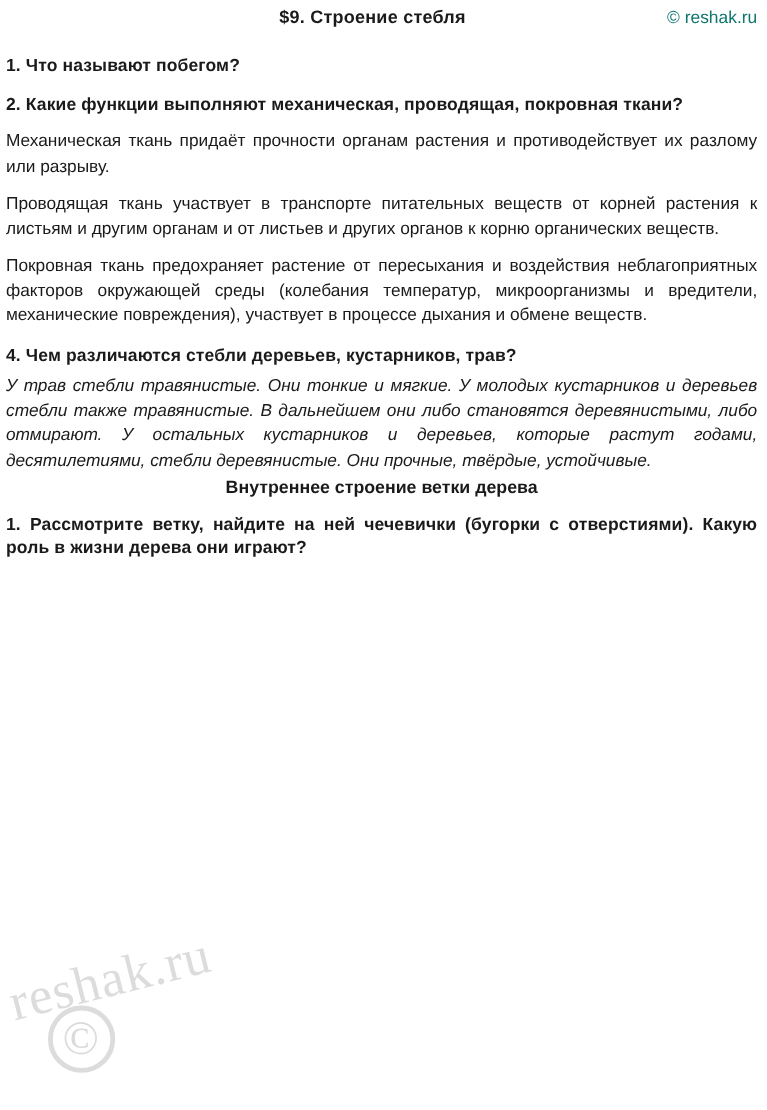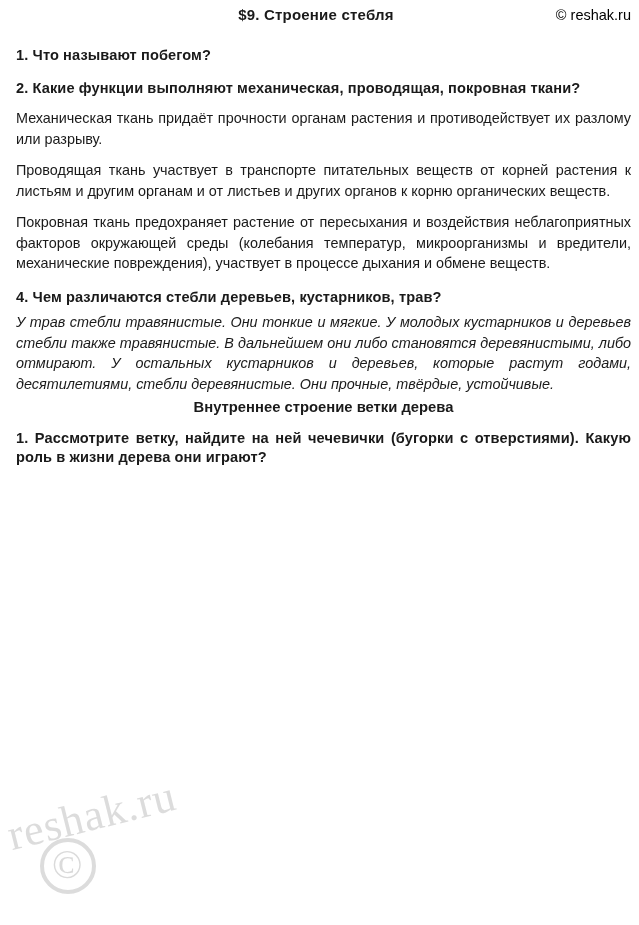--- a/index.html
+++ b/index.html
@@ -13,40 +13,40 @@
     font-family: "Liberation Sans", sans-serif;
     color: #1a1a1a;
     overflow: hidden;
     position: relative;
   }
   .page {
     position: relative;
     width: 639px;
     height: 925px;
     box-sizing: border-box;
-    padding: 6px 8px 0 16px;
+    padding: 6px 8px 0 5px;
   }
   .header-row {
     display: flex;
     align-items: flex-start;
     justify-content: space-between;
     position: relative;
     height: 24px;
   }
   .doc-title {
     font-weight: bold;
     font-size: 15px;
     text-align: center;
     flex: 1;
     margin-left: 60px;
     letter-spacing: 0.2px;
   }
   .copyright {
     font-size: 14.5px;
-    color: #000000;
+    color: #0f766e;
     white-space: nowrap;
     padding-top: 1px;
   }
   .q {
     font-weight: bold;
     font-size: 14.6px;
     line-height: 1.28;
     text-align: justify;
     margin: 14px 0 0 0;
     letter-spacing: 0.1px;

